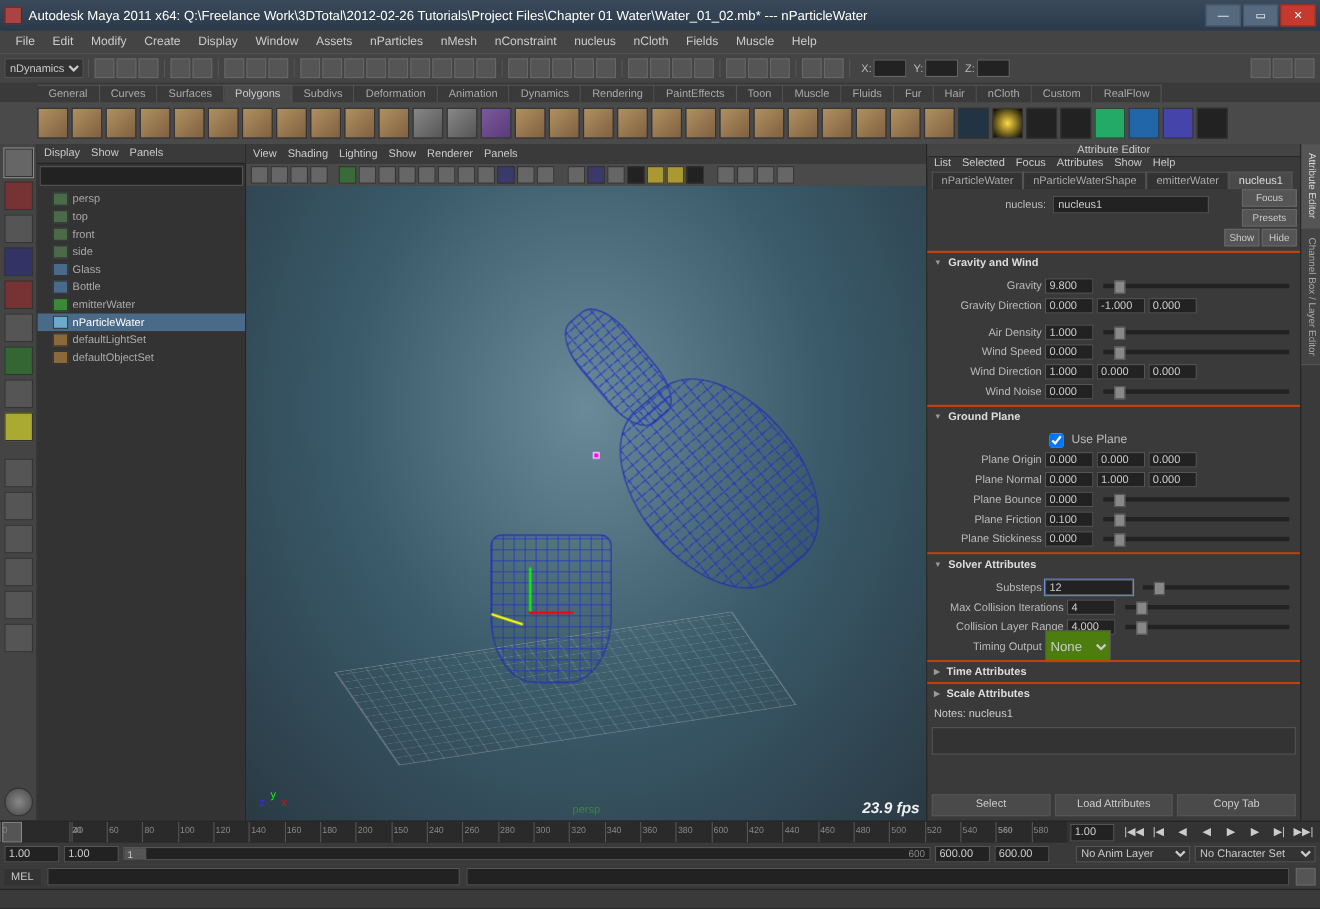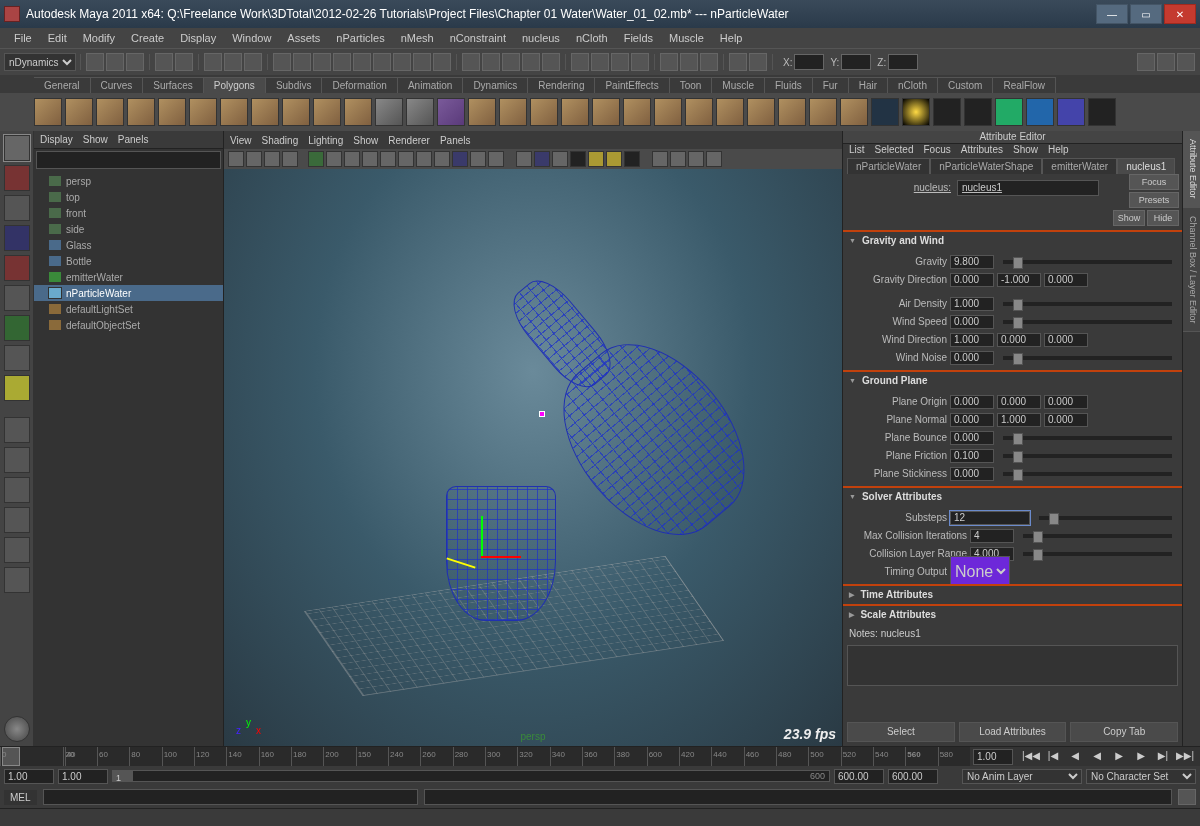--- a/index.html
+++ b/index.html
@@ -86,39 +86,39 @@
 .center .viewport .mag { position:absolute; right:48%; top:42%; width:6px; height:6px; background:#f0f; border:1px solid #fff;}
 
 
 .ae { width:340px; background:#3a3a3a; display:flex; flex-direction:column; border-left:1px solid #222; }
 .ae .aehdr { height:18px; background:#444; display:flex; align-items:center; justify-content:center; font-size:10px; color:#ccc; border-bottom:1px solid #222;}
 .ae .aemenu { height:18px; background:#3a3a3a; display:flex; align-items:center; padding:0 6px; gap:10px; }
 .ae .aemenu span { font-size:10px; color:#ccc; }
 .ae .aetabs { height:20px; display:flex; align-items:flex-end; padding:2px 4px 0; gap:0; }
 .ae .atab { padding:2px 8px; background:#333; border:1px solid #555; border-bottom:none; font-size:10px; color:#aaa; }
 .ae .atab.active { background:#4a4a4a; color:#ddd; }
-.ae .nodename { display:flex; align-items:center; padding:6px 8px; gap:6px;text-decoration:underline; }
+.ae .nodename { display:flex; align-items:center; padding:6px 8px; gap:6px; }
 .ae .nodename .lbl { width:100px; text-align:right; font-size:10px; }
 .ae .nodename input { flex:1; background:#222; border:1px solid #555; color:#ccc; font-size:10px; height:16px; padding:0 4px;}
 .ae .btncol { display:flex; flex-direction:column; gap:2px; padding:0 6px 4px; align-items:flex-end;}
 .ae .btncol .pbtn { width:50px; height:16px; background:#555; border:1px solid #666; font-size:9px; text-align:center; line-height:14px; color:#ccc;}
 .ae .btncol .row { display:flex; gap:2px; }
 .ae .section { border-top:2px solid #c2410c; }
 .ae .shead { height:18px; background:#3a3a3a; display:flex; align-items:center; padding:0 6px; font-size:10px; color:#ddd; font-weight:bold; cursor:default;}
 .ae .shead::before { content:"▼"; font-size:7px; margin-right:6px; color:#999;}
 .ae .shead.collapsed::before { content:"▶"; }
 .ae .sbody { padding:3px 4px; }
 .ae .attr { display:flex; align-items:center; height:18px; gap:3px; }
 .ae .attr .albl { width:100px; text-align:right; font-size:10px; color:#bbb;}
 .ae .attr input[type=text] { width:44px; height:14px; background:#222; border:1px solid #555; color:#ccc; font-size:10px; padding:0 3px;}
 .ae .attr input.wide { width:80px; }
 .ae .attr .slider { flex:1; height:4px; background:#222; margin:0 6px; position:relative;}
 .ae .attr .slider::after{content:"";position:absolute;left:10px;top:-3px;width:8px;height:10px;background:#888;border:1px solid #555;}
 .ae .attr input[type=checkbox]{margin-left:4px;}
-.ae .attr select { background:#6d28d9; color:#ccc; border:1px solid #555; font-size:16px; height:31px; width:60px;}
+.ae .attr select { background:#4d7c0f; color:#ccc; border:1px solid #555; font-size:12px; height:31px; width:60px;}
 .ae .notes { padding:4px 6px; font-size:10px; color:#ccc;}
 .ae .notesbox { height:60px; background:#333; margin:2px 4px; border:1px solid #555;}
 .ae .aefoot { display:flex; gap:4px; padding:4px; }
 .ae .aefoot .fbtn { flex:1; height:20px; background:#4a4a4a; border:1px solid #555; text-align:center; line-height:18px; font-size:10px; color:#ccc;margin-top:30px;}
 
 
 .rtabs { width:18px; background:#3a3a3a; display:flex; flex-direction:column; border-left:1px solid #222;}
 .rtab { writing-mode:vertical-rl; padding:8px 2px; font-size:9px; color:#aaa; border-bottom:1px solid #555; background:#444;}
 .rtab.active { background:#555; color:#ddd;}
 
@@ -497,20 +497,25 @@
               <input type="text" value="0.000" style="">
               <div class="slider"></div>
             </div>
         </div>
       </div>
 
       <div class="section">
         <div class="shead">Ground Plane</div>
         <div class="sbody">
           <div class="attr">
+              <span class="albl"></span>
+              <input type="checkbox" checked="" style="">
+              <span style="margin-left:4px">Use Plane</span>
+            </div>
+          <div class="attr">
               <span class="albl">Plane Origin</span>
             <input type="text" value="0.000" style="">
             <input type="text" value="0.000" style="">
             <input type="text" value="0.000" style="">
             </div>
           <div class="attr">
               <span class="albl">Plane Normal</span>
             <input type="text" value="0.000" style="">
             <input type="text" value="1.000" style="">
             <input type="text" value="0.000" style="">
@@ -692,21 +697,21 @@
   <div class="rangebar">
     <input value="1.00" style="">
     <input value="1.00" style="">
     <div class="slider">
       <div class="thumb"><span style="font-size:9px;color:#ccc;padding-left:3px">1</span></div>
       <span style="position:absolute;right:4px;top:0;font-size:9px;color:#888">600</span>
     </div>
     <input value="600.00" style="">
     <input value="600.00" style="">
     <div class="tbtn" style="width:16px;height:14px"></div>
-    <select style="width:120px"><option>No Anim Layer</option></select>
+    <select style="width:104px"><option>No Anim Layer</option></select>
     <select style="width:110px"><option>No Character Set</option></select>
   </div>
 
   <div class="cmdline">
     <span class="mlbl">MEL</span>
     <input style="">
     <input readonly="" style="flex: 2 1 0%;">
     <div class="cicon"></div>
   </div>
 

